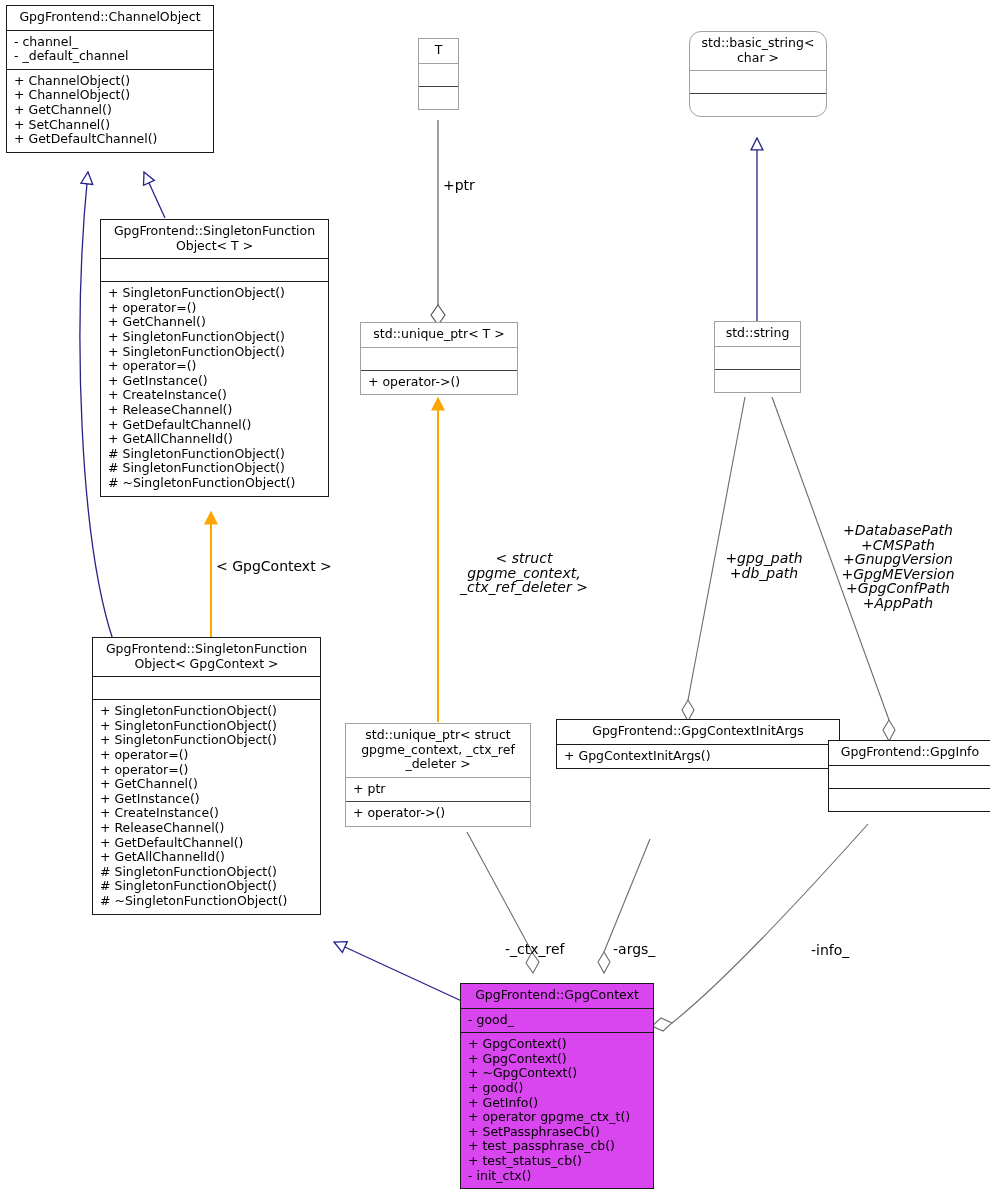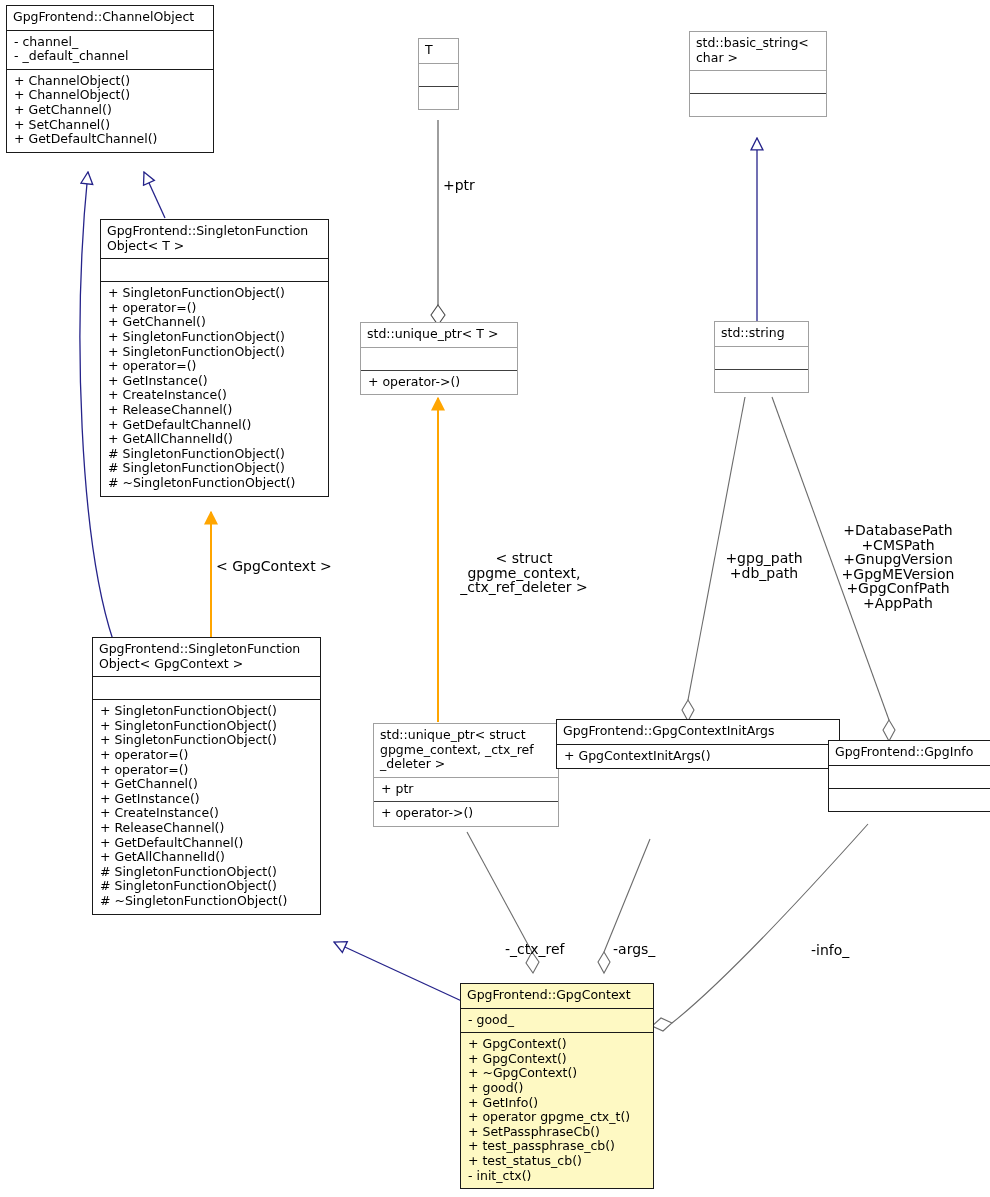--- a/index.html
+++ b/index.html
@@ -35,24 +35,25 @@
     border: 1px solid #a0a0a0;
     font-size: 12.5px;
     line-height: 14.6px;
     color: #000000;
     z-index: 5;
   }
   .node.strong {
     border: 1px solid #1a1a1a;
   }
   .node.highlight {
-    background: #fef9c3;
+    background: #d946ef;
     border: 1px solid #1a1a1a;
   }
   .node .title {
+    text-align: center;
     padding: 4px 6px 5px 6px;
     border-bottom: 1px solid #a0a0a0;
     white-space: pre-line;
   }
   .node.strong .title,
   .node.highlight .title {
     border-bottom: 1px solid #1a1a1a;
   }
   .node .attrs {
     padding: 4px 7px 5px 7px;
@@ -76,21 +77,21 @@
 
   
   .elabel {
     position: absolute;
     font-size: 14px;
     line-height: 14.6px;
     color: #000000;
     white-space: pre-line;
     z-index: 6;
   }
-  .elabel.center { text-align: center; }
+  .elabel.center { text-align: center; font-style: italic; }
   .elabel.left { text-align: left; }
 </style>
 </head>
 <body>
 
 <div id="canvas">
 
   <svg id="edges" viewBox="0 0 990 1197" xmlns="http://www.w3.org/2000/svg">
     <defs>
       <marker id="inh-arrow" viewBox="0 0 12 12" refX="11" refY="6" markerWidth="11" markerHeight="11" orient="auto-start-reverse">
@@ -232,42 +233,42 @@
   <div class="node" style="left:360px; top:322px; width:158px;">
     <div class="title">std::unique_ptr&lt; T &gt;</div>
     <div class="attrs">
         <div class="empty"></div>
       </div>
     <div class="ops">
       <div class="row">+ operator-&gt;()</div>
     </div>
   </div>
 
-  <div class="node" style="left:689px; top:31px; width:138px;">
+  <div class="node" style="left:689px; top:31px; width:138px;border-radius:12px;">
     <div class="title">std::basic_string&lt;
 char &gt;</div>
     <div class="attrs">
         <div class="empty"></div>
       </div>
     <div class="ops">
         <div class="empty"></div>
       </div>
   </div>
 
-  <div class="node" style="left:714px; top:321px; width:95px;">
+  <div class="node" style="left:714px; top:321px; width:87px;">
     <div class="title">std::string</div>
     <div class="attrs">
         <div class="empty"></div>
       </div>
     <div class="ops">
         <div class="empty"></div>
       </div>
   </div>
 
-  <div class="node" style="left:345px; top:723px; width:186px;margin-left:28px;">
+  <div class="node" style="left:345px; top:723px; width:186px;">
     <div class="title">std::unique_ptr&lt; struct
 gpgme_context, _ctx_ref
 _deleter &gt;</div>
     <div class="attrs">
       <div class="row">+ ptr</div>
     </div>
     <div class="ops">
       <div class="row">+ operator-&gt;()</div>
     </div>
   </div>

